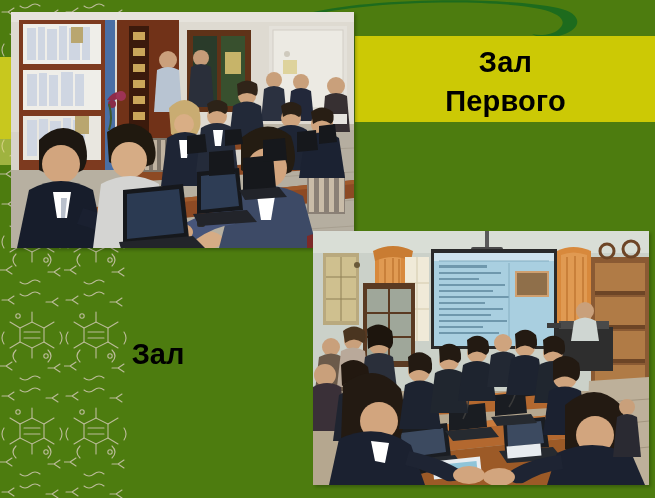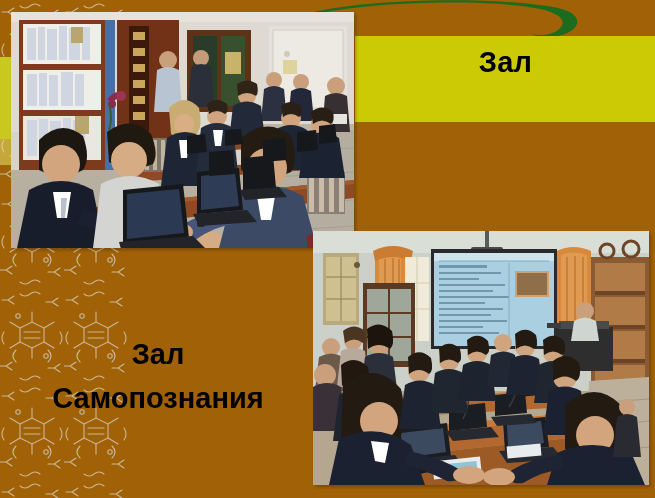--- a/index.html
+++ b/index.html
@@ -11,21 +11,21 @@
   body {
     width: 655px; height: 498px;
     position: relative; overflow: hidden;
     font-family: "Liberation Sans", sans-serif;
   }
 
   
   #slide {
     position: absolute; inset: 0;
     width: 655px; height: 498px;
-    background: #a16207;
+    background: #4d7c0f;
     overflow: hidden;
   }
 
   
   .ornament-band {
     position: absolute;
     left: 0; top: 0;
     width: 128px; height: 498px;
     opacity: .85;
     pointer-events: none;
@@ -550,20 +550,20 @@
       <g>
         <circle cx="314" cy="176" r="8" fill="#c9a07b"></circle>
         <path d="M304 186 q10 -6 20 0 l4 40 h-28 Z" fill="#2a2a32"></path>
       </g>
     </svg>
 
   </div>
 
   <div class="caption-right">
     <span class="ln ln1">Зал</span>
+    <span class="ln">Первого</span>
   </div>
 
   <div class="caption-left">
     <span class="ln">Зал</span>
-    <span class="ln">Самопознания</span>
   </div>
 
 </div>
 
 </body></html>

